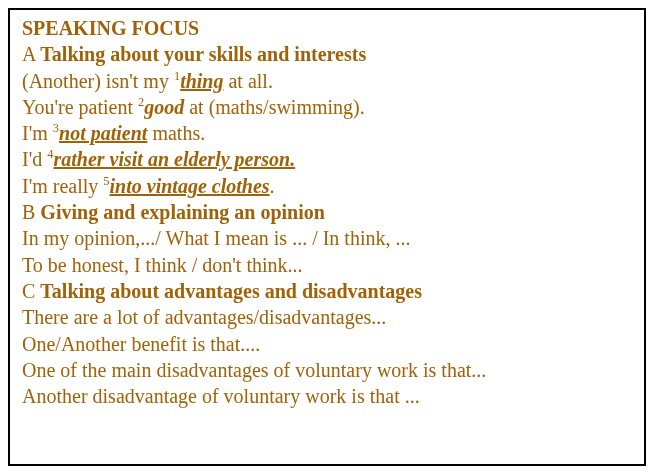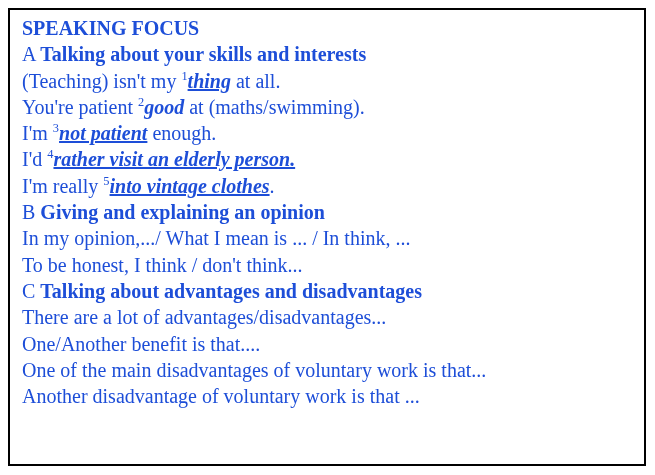--- a/index.html
+++ b/index.html
@@ -6,21 +6,21 @@
     margin: 0;
     padding: 0;
     background: #ffffff;
   }
   .page {
     width: 655px;
     height: 475px;
     position: relative;
     background: #ffffff;
     font-family: "Liberation Serif", "DejaVu Serif", serif;
-    color: #1d4ed8;
+    color: #a16207;
     overflow: hidden;
   }
   .box {
     position: absolute;
     left: 8px;
     top: 8px;
     width: 638px;
     height: 458px;
     box-sizing: border-box;
     border: 2px solid #000000;
@@ -41,23 +41,23 @@
     vertical-align: super;
   }
 </style>
 </head>
 <body>
 
 <div class="page">
   <div class="box" id="speaking-focus-box">
       <div class="line"><span class="b">SPEAKING FOCUS</span></div>
       <div class="line"><span>A </span><span class="b">Talking about your skills and interests</span></div>
-      <div class="line"><span>(Teaching) isn't my </span><sup>1</sup><span class="b i u">thing</span><span> at all.</span></div>
+      <div class="line"><span>(Another) isn't my </span><sup>1</sup><span class="b i u">thing</span><span> at all.</span></div>
       <div class="line"><span>You're patient </span><sup>2</sup><span class="b i">good</span><span> at (maths/swimming).</span></div>
-      <div class="line"><span>I'm </span><sup>3</sup><span class="b i u">not patient</span><span> enough.</span></div>
+      <div class="line"><span>I'm </span><sup>3</sup><span class="b i u">not patient</span><span> maths.</span></div>
       <div class="line"><span>I'd </span><sup>4</sup><span class="b i u">rather visit an elderly person.</span></div>
       <div class="line"><span>I'm really </span><sup>5</sup><span class="b i u">into vintage clothes</span><span>.</span></div>
       <div class="line"><span>B </span><span class="b">Giving and explaining an opinion</span></div>
       <div class="line"><span>In my opinion,.../ What I mean is ... / In think, ...</span></div>
       <div class="line"><span>To be honest, I think / don't think...</span></div>
       <div class="line"><span>C </span><span class="b">Talking about advantages and disadvantages</span></div>
       <div class="line"><span>There are a lot of advantages/disadvantages...</span></div>
       <div class="line"><span>One/Another benefit is that....</span></div>
       <div class="line"><span>One of the main disadvantages of voluntary work is that...</span></div>
       <div class="line"><span>Another disadvantage of voluntary work is that ...</span></div>

